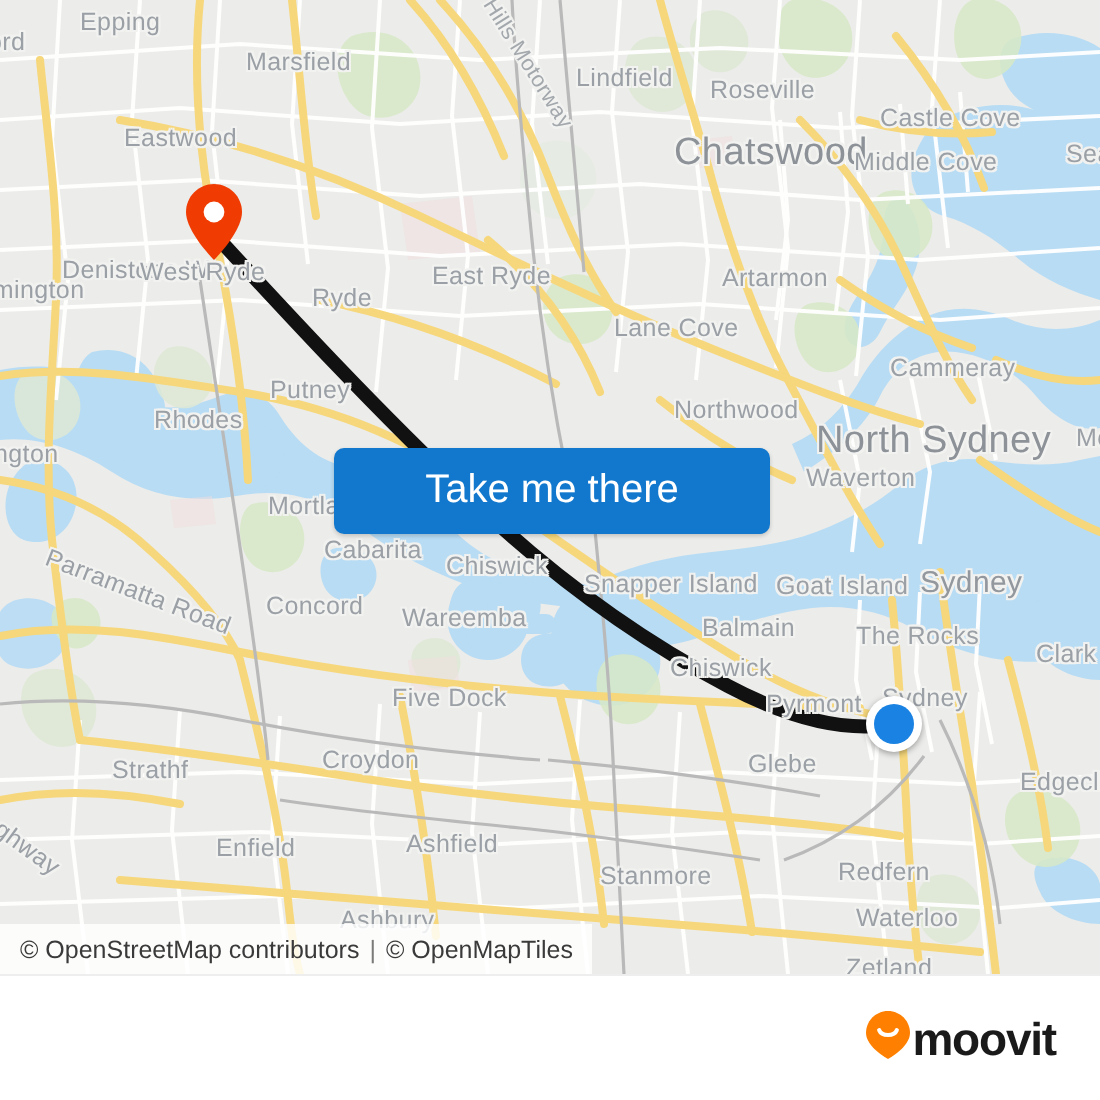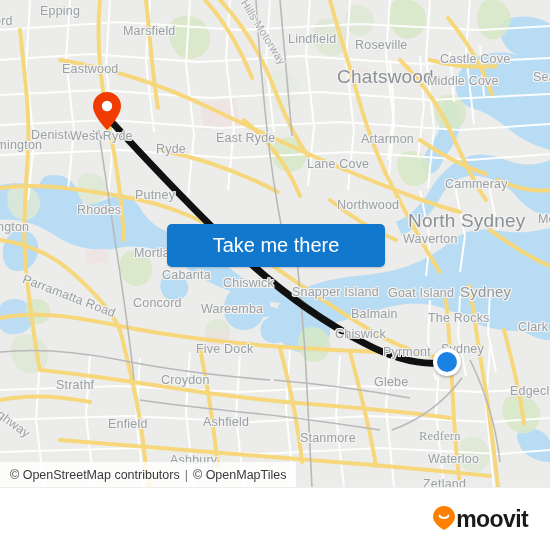--- a/index.html
+++ b/index.html
@@ -335,21 +335,21 @@
         <div class="lbl sz-m" style="left: 196px; top: 342px;">Five Dock</div>
         <div class="lbl sz-m" style="left: 383px; top: 345px;">Pyrmont</div>
         <div class="lbl sz-m" style="left: 441px; top: 342px;">Sydney</div>
         <div class="lbl sz-m" style="left: 374px; top: 375px;">Glebe</div>
         <div class="lbl sz-m" style="left: 161px; top: 373px;">Croydon</div>
         <div class="lbl sz-m" style="left: 56px; top: 378px;">Strathf</div>
         <div class="lbl sz-m" style="left: 510px; top: 384px;">Edgecli</div>
         <div class="lbl sz-m" style="left: -5px; top: 417px; transform: rotate(36deg);">ghway</div>
         <div class="lbl sz-m" style="left: 203px; top: 415px;">Ashfield</div>
         <div class="lbl sz-m" style="left: 108px; top: 417px;">Enfield</div>
-        <div class="lbl sz-m" style="left: 419px; top: 429px; font-family: Liberation Serif, serif;">Redfern</div>
+        <div class="lbl sz-m" style="left: 419px; top: 429px;">Redfern</div>
         <div class="lbl sz-m" style="left: 300px; top: 431px;">Stanmore</div>
         <div class="lbl sz-m" style="left: 325px; top: 453px; margin-top: 36px;">Enmore</div>
         <div class="lbl sz-m" style="left: 428px; top: 452px;">Waterloo</div>
         <div class="lbl sz-m" style="left: 170px; top: 453px;">Ashbury</div>
         <div class="lbl sz-m" style="left: 423px; top: 477px;">Zetland</div>
       </div>
 
     <div id="dest-marker">
       <svg width="28" height="38" viewBox="0 0 28 38">
         <path d="M14,0 C21.7,0 28,6.3 28,14 C28,24 14,38 14,38 C14,38 0,24 0,14 C0,6.3 6.3,0 14,0 Z" fill="#f03c02"></path>

